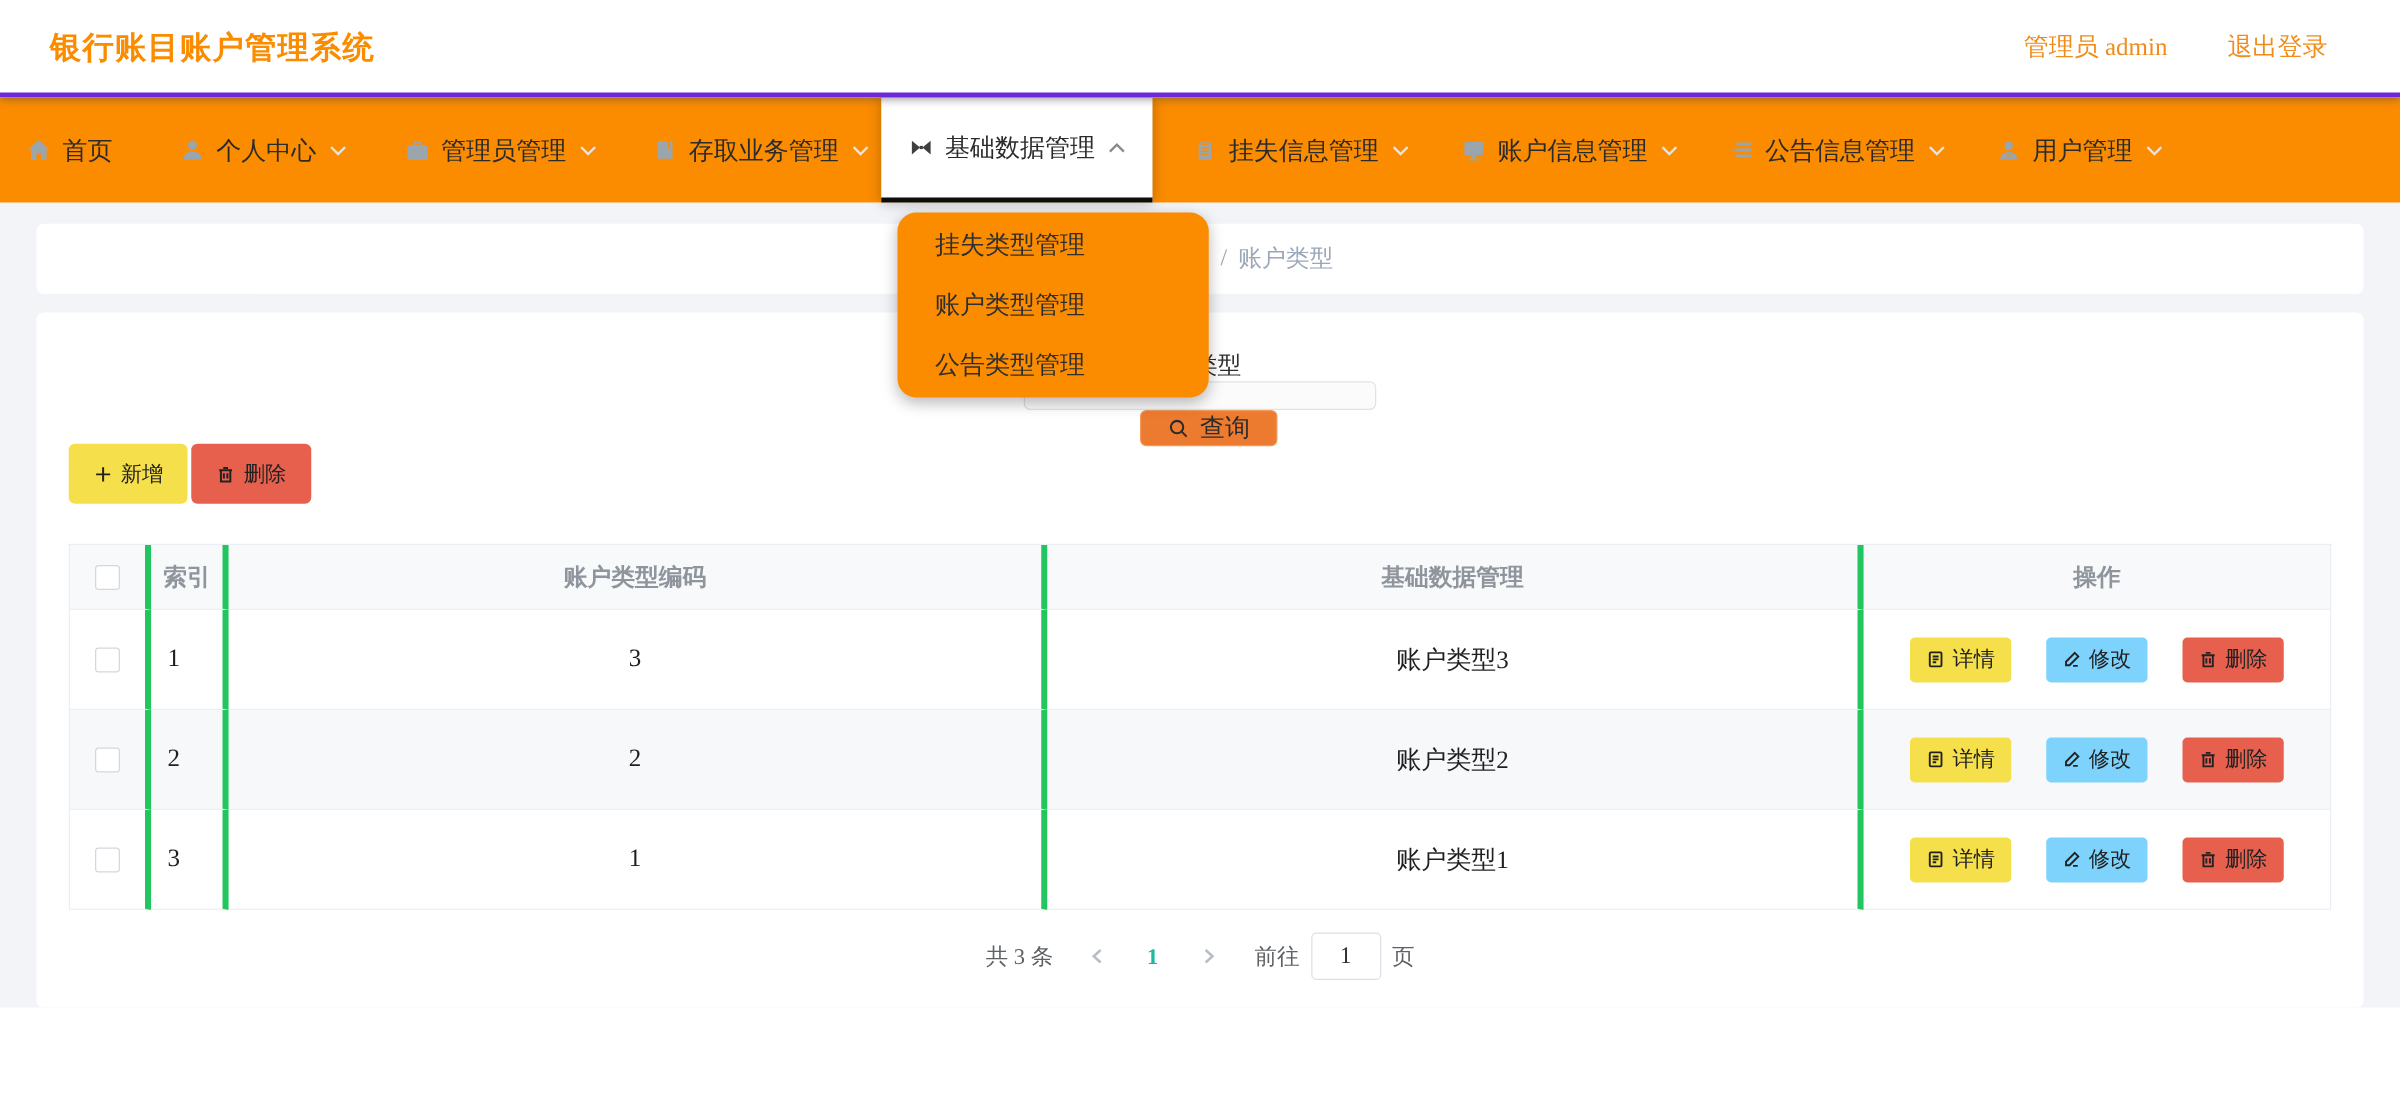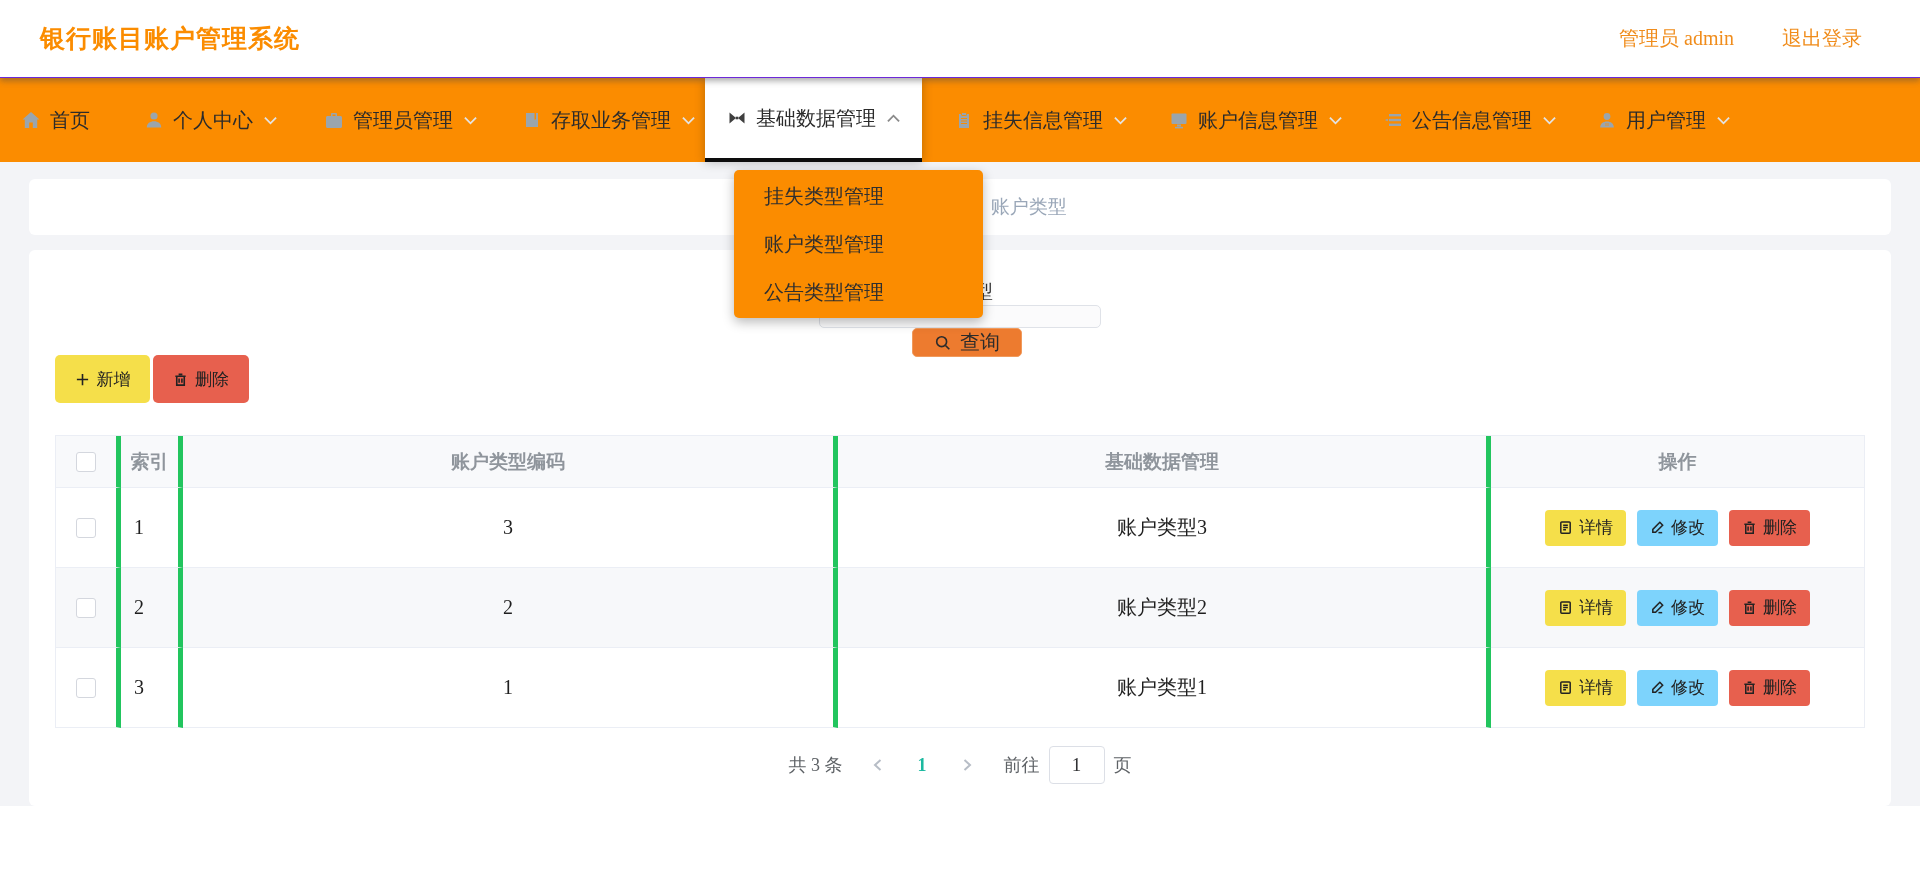--- a/index.html
+++ b/index.html
@@ -4,21 +4,21 @@
 <style>
   * { box-sizing: border-box; margin: 0; padding: 0; }
   html,body { width:1920px; height:876px; overflow:hidden; background:#fff;
     font-family:"Liberation Serif","DejaVu Serif",serif; }
   .page { position:relative; width:1920px; height:876px; }
 
   
   .header { position:relative; z-index:30; height:78px; background:#fff;
     display:flex; align-items:center; justify-content:space-between;
     padding:0 58px 0 40px; box-shadow:0 3px 6px rgba(70,70,70,.45);
-    border-bottom:1px solid #6d28d9; }
+    border-bottom:4px solid #6d28d9; }
   .app-title { color:#fb8c00; font-size:25px; font-weight:bold; letter-spacing:1px; }
   .header-right { display:flex; align-items:center; gap:48px; color:#f08c1b; font-size:20px; }
   .logout { cursor:pointer;text-align:right; }
 
   
   .nav { position:relative; z-index:20; height:84px; background:#fb8c00;
     display:flex; align-items:stretch; padding-left:21px; }
   .nav-item { display:flex; align-items:center; gap:9px; font-size:20px;
     color:#2b2b2b; cursor:pointer; }
   .nav-item .nicon { display:flex; width:20px; height:20px; }
@@ -27,22 +27,22 @@
   .ni-1 { width:123px; } .ni-2 { width:180px; } .ni-3 { width:198px; }
   .ni-4 { width:183px; }
   .ni-5 { width:217px; justify-content:center; background:#fff;
     border-bottom:4px solid #0d0d0d; box-shadow:0 0 10px rgba(0,0,0,.25); }
   .ni-5 .nicon svg { fill:#3f3f3f; }
   .ni-6 { width:215px; margin-left:32px; } .ni-7 { width:214px; }
   .ni-8 { width:214px; } .ni-9 { width:180px; }
 
   
   .dropdown { position:absolute; left:718px; top:170px; width:249px; height:148px;
-    background:#fb8c00; border-radius:5px; z-index:25; padding-top:2px;
-    box-shadow:0 4px 12px rgba(0,0,0,.28);margin-left:16px; }
+    background:#fb8c00; border-radius:15px; z-index:25; padding-top:2px;
+    box-shadow:0 4px 12px rgba(0,0,0,.28); }
   .dropdown-item { height:48px; line-height:48px; padding-left:30px;
     font-size:20px; color:#2f2f2f; cursor:pointer; }
 
   
   .main { position:absolute; z-index:1; top:162px; left:0; width:1920px; height:644px;
     background:#f3f4f7; }
   .breadcrumb-bar { position:absolute; left:29px; top:17px; width:1862px; height:56px;
     background:#fff; border-radius:6px; display:flex; align-items:center;
     justify-content:center; font-size:19px; color:#9aa7b8; gap:9px; }
   .crumb-current { color:#9aa7b8; }
@@ -81,21 +81,21 @@
     color:#1f1f1f; }
   .td:last-child { border-right:none; }
   .th-row .td { height:52px; background:#f8f9fb; color:#8f959c; font-size:19px;
     font-weight:600; }
   .data-row .td { height:80px; background:#fff; }
   .row-striped .td { background:#f7f8fa; }
   .td-index { justify-content:flex-start; padding-left:13px; }
   .checkbox { width:20px; height:20px; background:#fff; border:1px solid #d4d7de;
     border-radius:3px; cursor:pointer; display:inline-block; }
 
-  .actions { display:flex; gap:11px; }
+  .actions { display:flex; gap:28px; }
   .abtn { height:36px; padding:0 13px; border:none; border-radius:4px;
     font-size:17px; color:#222; display:flex; align-items:center; gap:6px;
     cursor:pointer; font-family:inherit; }
   .abtn svg { width:15px; height:15px; stroke:#222; fill:none; stroke-width:1.6; }
   .abtn-detail { background:#f5df4a; }
   .abtn-edit { background:#7dd3fc; }
   .abtn-del { background:#e7604e; }
 
   
   .pagination { position:absolute; top:495px; left:0; width:100%; height:40px;

